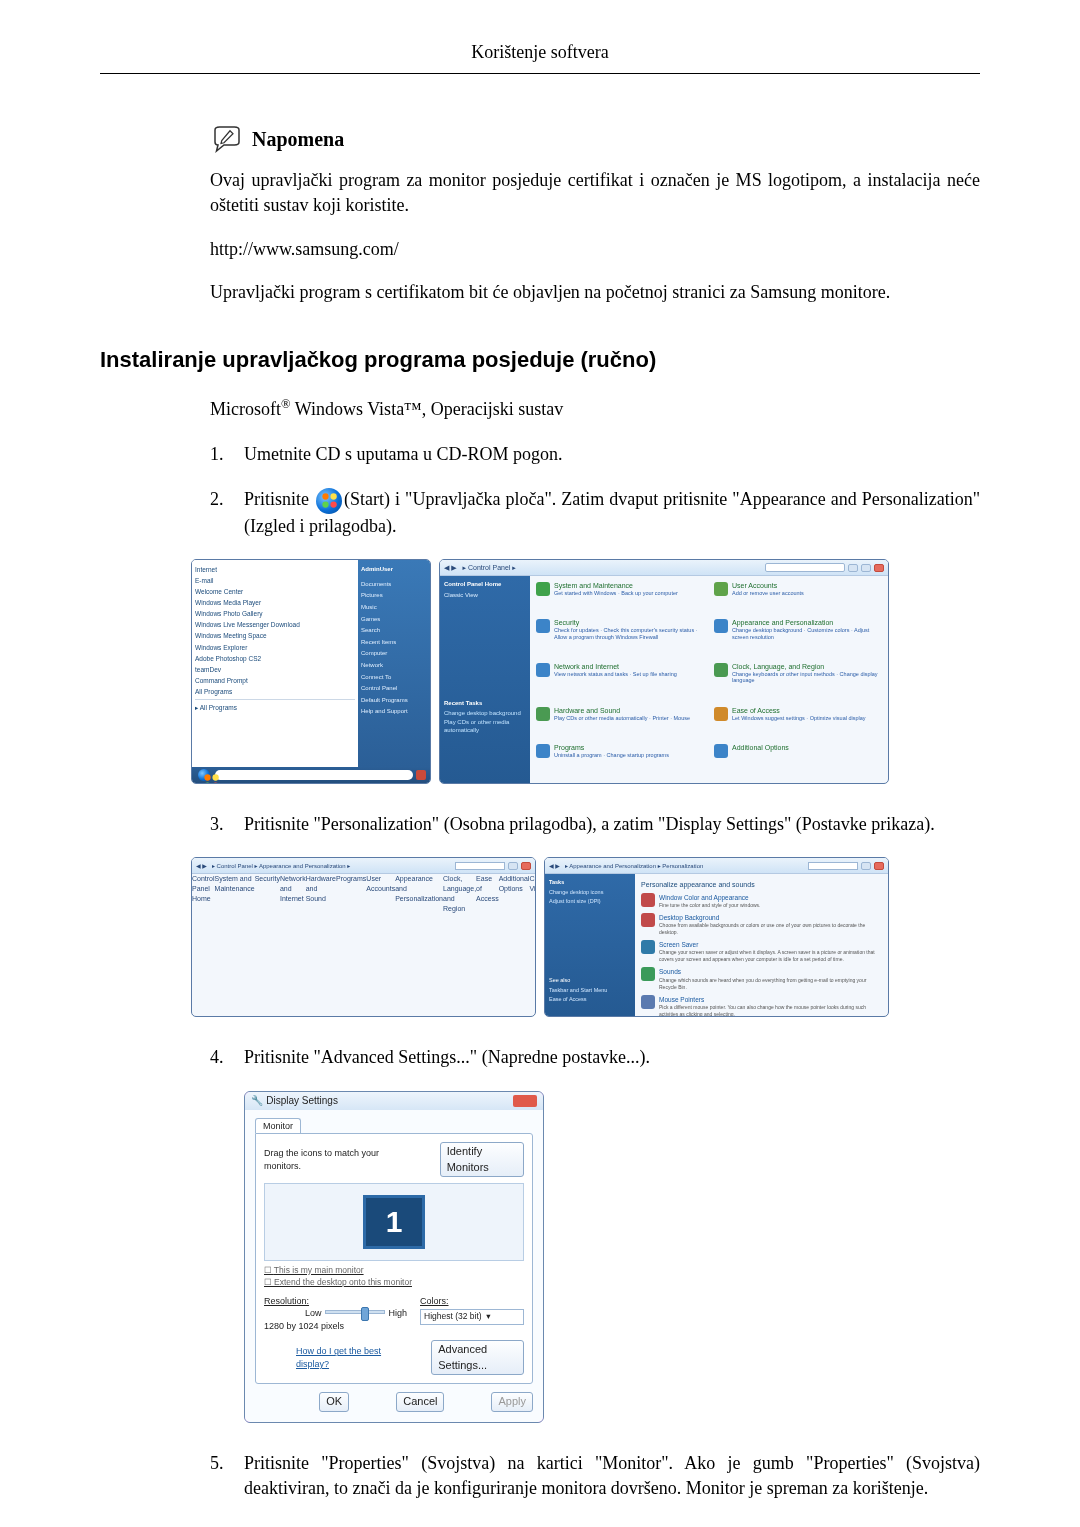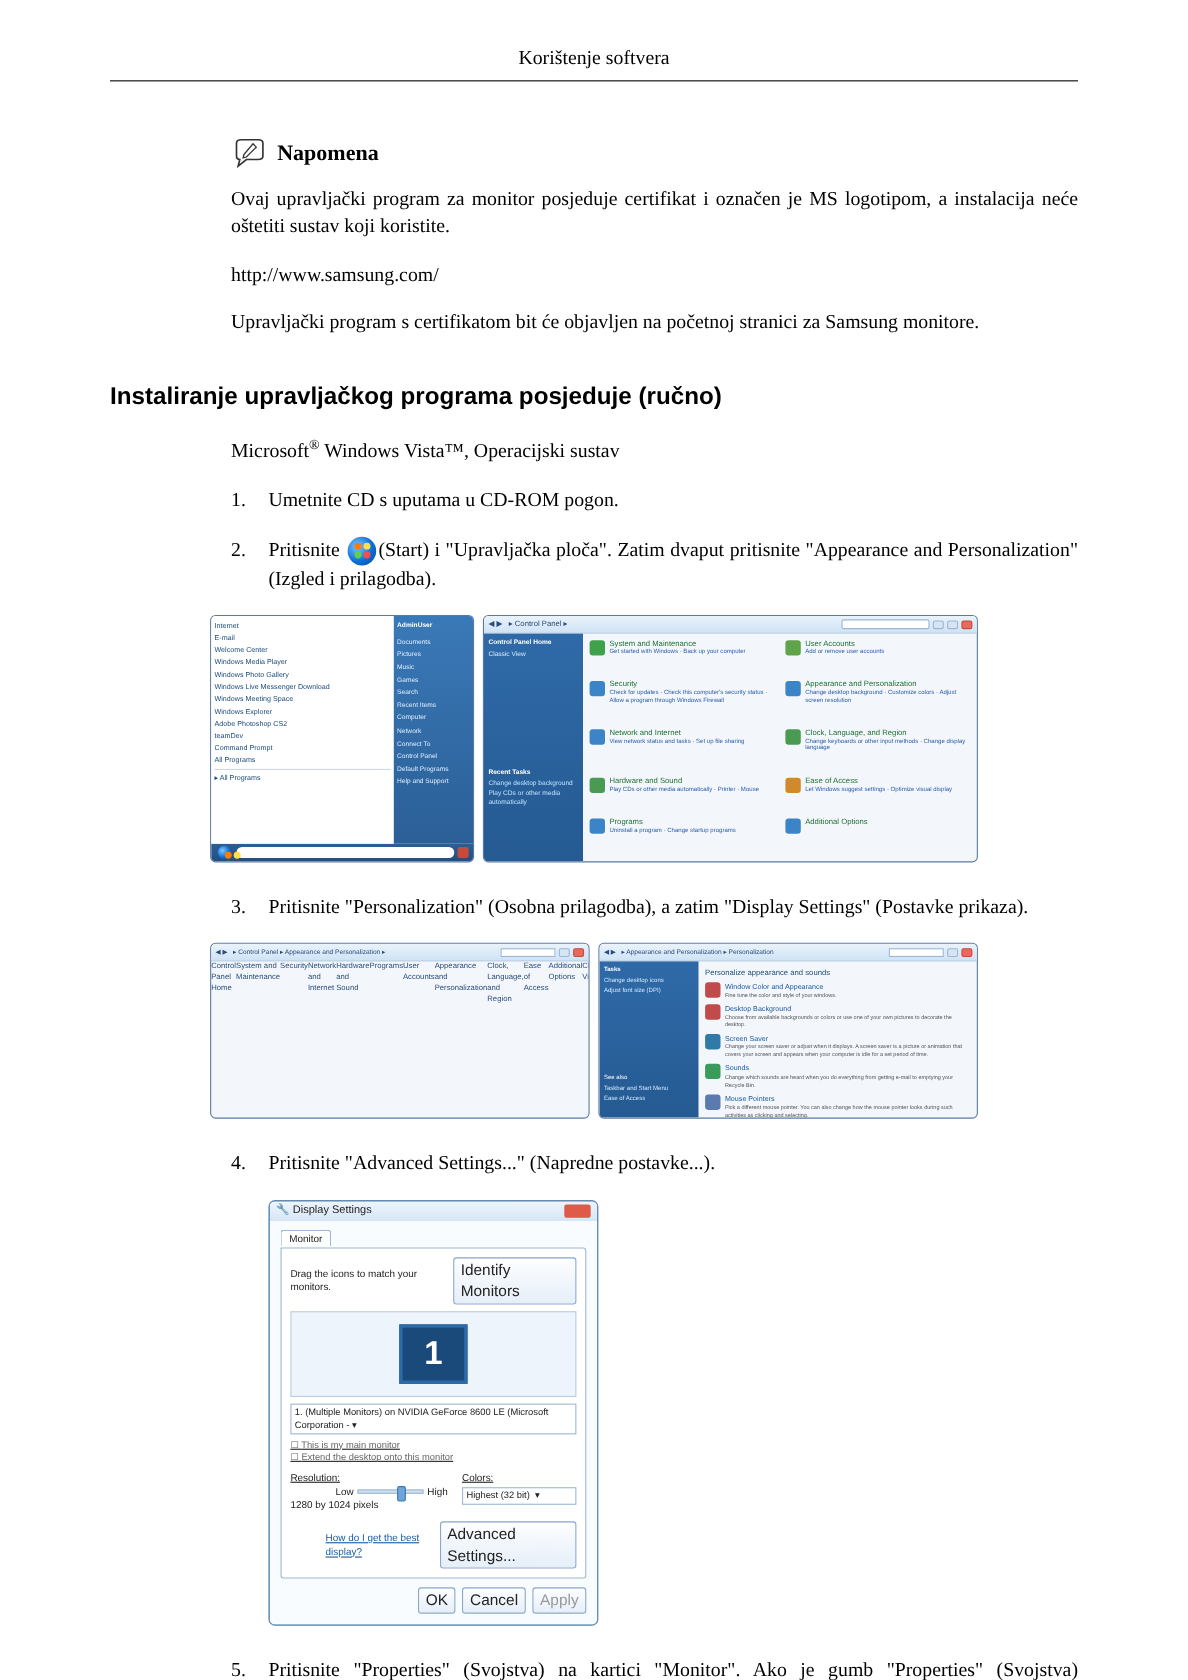--- a/index.html
+++ b/index.html
@@ -154,34 +154,34 @@
     .pers-row { display:flex; gap:4px; margin-bottom:4px; align-items:flex-start;}
     .pers-ico { width:14px; height:14px; border-radius:3px; flex:0 0 14px;}
     .pers-row .tt { color:#1a5aa0; font-size:6.5px; }
     .pers-row .ss { color:#555; font-size:5px; }
 
     
     .ds-window {
       width: 300px;
       border: 1px solid #6b89af;
       border-radius: 6px;
-      background: #0369a1;
+      background: #f0abfc;
       font-family: "Segoe UI", Tahoma, sans-serif;
       font-size: 10px;
       color: #222;
       margin: 0 0 0 144px;
       overflow:hidden;
     }
     .ds-title { height:18px; background:linear-gradient(to bottom,#eef5fc,#d6e6f6); display:flex; align-items:center; justify-content:space-between; padding:0 6px; font-size:10px;}
     .ds-title .close { width:24px; height:12px; background:#e05a4a; border-radius:2px;}
     .ds-inner { padding:8px 10px 10px 10px; background:#f9fcff;}
     .ds-tab { display:inline-block; border:1px solid #9db7d4; border-bottom:none; background:#fff; padding:1px 7px; font-size:9px; border-radius:3px 3px 0 0;}
     .ds-panel { border:1px solid #9db7d4; background:#fff; padding:8px; border-radius:0 3px 3px 3px;}
     .ds-row1 { display:flex; justify-content:space-between; align-items:center; font-size:9px;}
-    .ds-btn { border:1px solid #8ca8c8; background:linear-gradient(#fdfeff,#e6eef8); padding:1px 6px; border-radius:3px; font-size:14px;}
+    .ds-btn { border:1px solid #8ca8c8; background:linear-gradient(#fdfeff,#e6eef8); padding:1px 6px; border-radius:3px; font-size:11px;margin-left:41px;}
     .ds-monitor-area { border:1px solid #b8cde4; height:78px; margin-top:6px; display:flex; align-items:center; justify-content:center; background:#eef4fb;}
     .ds-monitor { width:62px; height:54px; background:#1a4a7a; color:#fff; display:flex; align-items:center; justify-content:center; font-size:30px; font-weight:bold; border:3px solid #2d6aa7;}
     .ds-combo { width:100%; border:1px solid #9db7d4; background:#fff; padding:1px 3px; font-size:8.5px; margin-top:6px;}
     .ds-check { font-size:8.5px; color:#666; }
     .ds-sliders { display:flex; justify-content:space-between; margin-top:6px; font-size:9px;}
     .ds-slider-block { width:55%; }
     .ds-slider { height:4px; background:#cfe0f0; border:1px solid #9db7d4; margin:3px 0; position:relative;}
     .ds-slider::after{content:""; position:absolute; top:-4px; left:60%; width:6px; height:12px; background:#6fa5d8; border:1px solid #3b76af; border-radius:2px;}
     .ds-colors-block { width:40%; }
     .ds-link { color:#1a5aa0; text-decoration:underline; font-size:9px;margin-left:32px;}
@@ -474,29 +474,28 @@
   <div class="ds-inner">
     <span class="ds-tab">Monitor</span>
     <div class="ds-panel">
       <div class="ds-row1">
         <span>Drag the icons to match your monitors.</span>
         <span class="ds-btn">Identify Monitors</span>
       </div>
       <div class="ds-monitor-area">
         <div class="ds-monitor">1</div>
       </div>
-      <div class="ds-combo">1. (Multiple Monitors) on NVIDIA GeForce 8600 LE (Microsoft Corporation - ▾</div>
       <div style="margin-top:4px;text-decoration:underline;">
         <div class="ds-check">☐ <span>This is my main monitor</span></div>
         <div class="ds-check">☐ <span>Extend the desktop onto this monitor</span></div>
       </div>
       <div class="ds-sliders">
         <div class="ds-slider-block">
           <div><u>Resolution:</u></div>
-          <div style="display:flex;align-items:center;gap:3px;padding-left:41px;">
+          <div style="display:flex;gap:3px;padding-left:41px;">
             <span>Low</span>
             <div class="ds-slider" style="flex:1;"></div>
             <span>High</span>
           </div>
           <div style="text-align:left;">1280 by 1024 pixels</div>
         </div>
         <div class="ds-colors-block">
           <div><u>Colors:</u></div>
           <div class="ds-combo" style="margin-top:2px;"><span>Highest (32 bit)</span> &nbsp;▾</div>
         </div>

